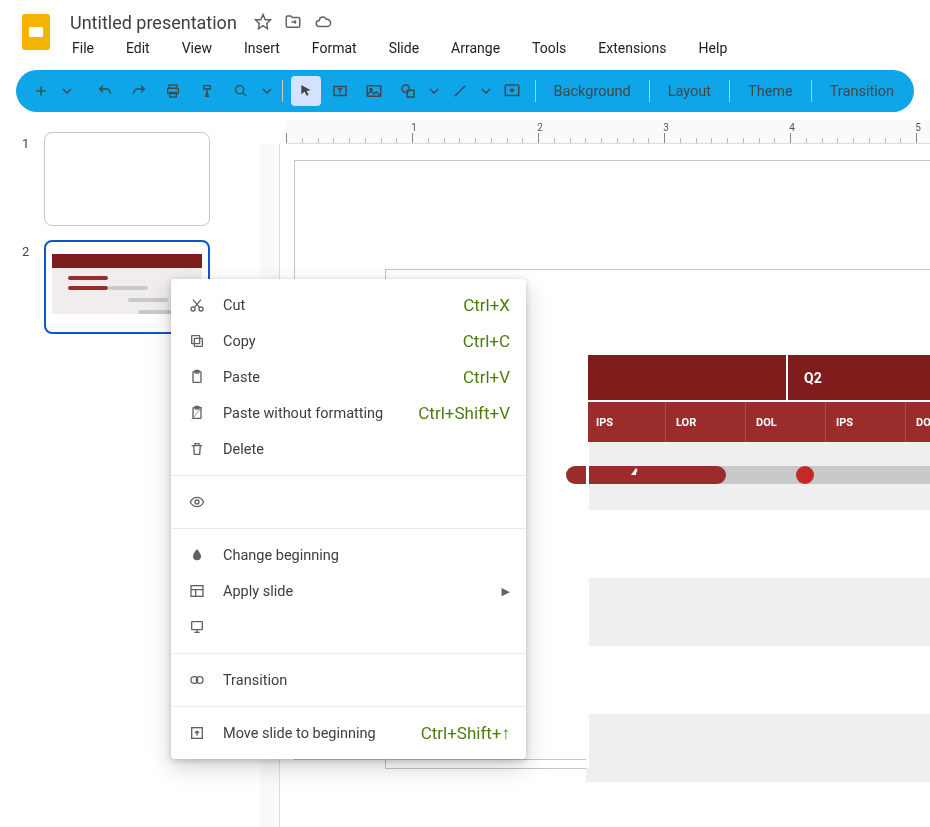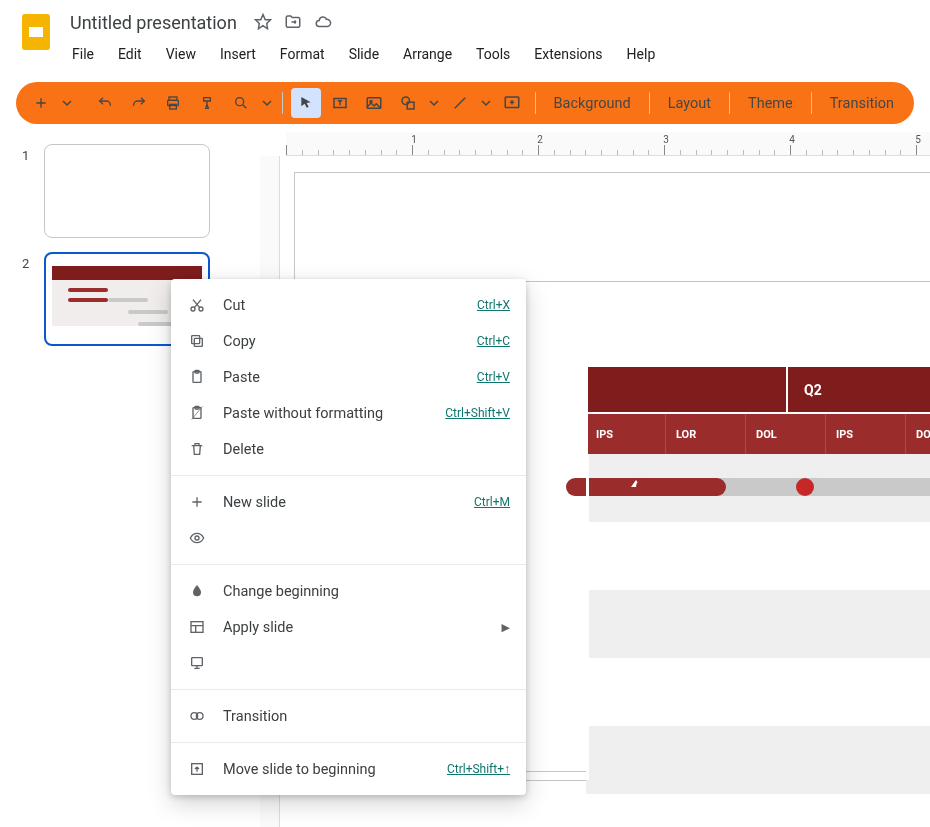--- a/index.html
+++ b/index.html
@@ -19,25 +19,25 @@
   }
   .logo {
     width: 40px; height: 40px;
     display:flex; align-items:center; justify-content:center;
     margin-top:4px;
   }
   .title-area { margin-left: 8px; }
   .title-row { display:flex; align-items:center; gap:10px; height:28px; }
   .doc-title { font-size: 18px; color:#3c4043; padding:2px 6px; }
   .title-icon { width:20px; height:20px; color:#5f6368; display:flex; align-items:center; justify-content:center;}
-  .menubar { display:flex; gap:8px; margin-top:6px; }
+  .menubar { display:flex; gap:16px; margin-top:0; }
   .menu-item { font-size:14px; color:#202124; padding:4px 8px; border-radius:4px; }
   .toolbar {
-    margin: 16px 16px 0 16px;
-    background: #f97316;
+    margin: 10px 16px 0 16px;
+    background: #0ea5e9;
     border-radius: 24px;
     height: 42px;
     display:flex;
     align-items:center;
     padding: 0 10px;
     gap:4px;
   }
   .tbtn {
     width:30px; height:30px; border-radius:4px;
     display:flex; align-items:center; justify-content:center;
@@ -134,21 +134,21 @@
     box-shadow: 0 2px 6px rgba(0,0,0,0.18), 0 8px 24px rgba(0,0,0,0.18);
     padding:8px 0;
     font-size:14.5px;
     color:#3c4043;
     z-index:50;
   }
   .cm-item{
     height:36px; display:flex; align-items:center; padding:0 16px; gap:16px;
   }
   .cm-item .lbl{ flex:1; }
-  .cm-item .sc{ color:#0f766e; font-size:12px;text-decoration:underline;}
+  .cm-item .sc{ color:#4d7c0f; font-size:17px;}
   .cm-item .arr{ color:#5f6368; font-size:11px;}
   .cm-item .ico{ width:20px; height:20px; color:#5f6368; display:flex; align-items:center; justify-content:center;}
   .cm-sep{ height:1px; background:#e8eaed; margin:8px 0;}
   svg { display:block; }
   .tick-minor { position:absolute; bottom:0; width:1px; height:5px; background:#bbb; }
 </style>
 </head>
 <body>
 
 <div class="header">
@@ -480,29 +480,20 @@
     <span class="ico">
         <svg width="16" height="16" viewBox="0 0 24 24" fill="none" stroke="#5f6368" stroke-width="2">
           <path d="M4 7h16M9 7V4h6v3M7 7l1 13h8l1-13"></path>
         </svg>
       </span>
     <span class="lbl">Delete</span>
   </div>
   <div class="cm-sep"></div>
   <div class="cm-item">
     <span class="ico">
-        <svg width="16" height="16" viewBox="0 0 24 24" stroke="#5f6368" stroke-width="2">
-          <path d="M12 5v14M5 12h14"></path>
-        </svg>
-      </span>
-    <span class="lbl">New slide</span>
-    <span class="sc">Ctrl+M</span>
-  </div>
-  <div class="cm-item">
-    <span class="ico">
         <svg width="18" height="16" viewBox="0 0 24 24" fill="none" stroke="#5f6368" stroke-width="2">
           <path d="M2 12s3.5-7 10-7 10 7 10 7-3.5 7-10 7-10-7-10-7z"></path>
           <circle cx="12" cy="12" r="3"></circle>
         </svg>
       </span>
   </div>
   <div class="cm-sep"></div>
   <div class="cm-item">
     <span class="ico">
         <svg width="16" height="16" viewBox="0 0 24 24" fill="#5f6368">

